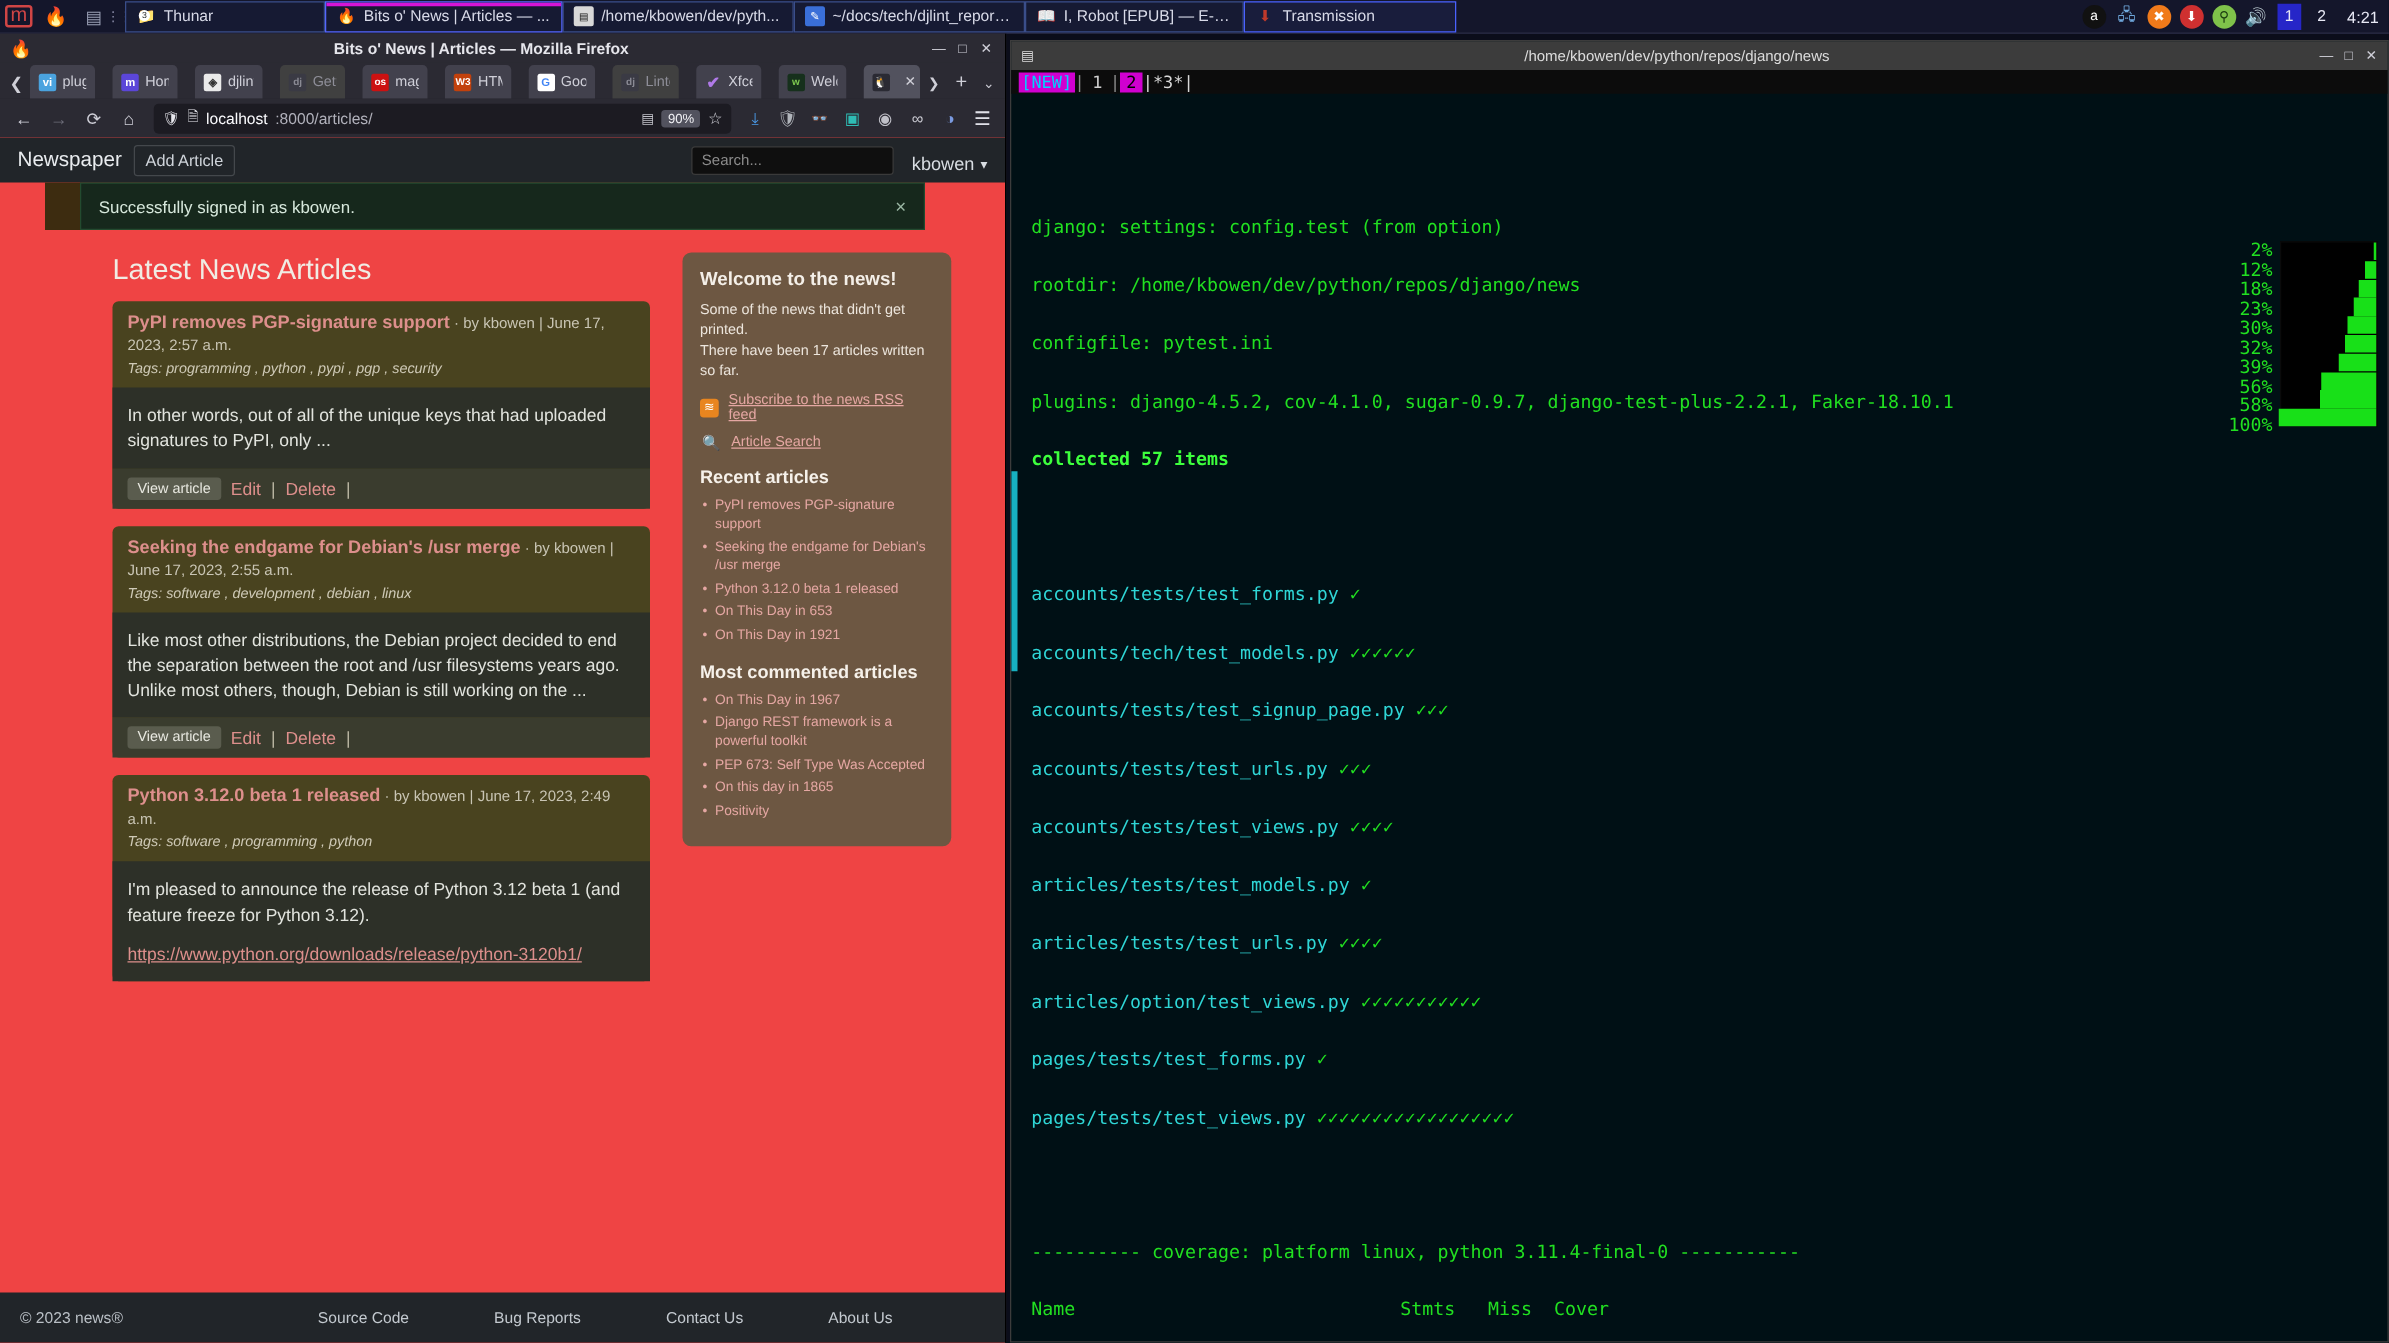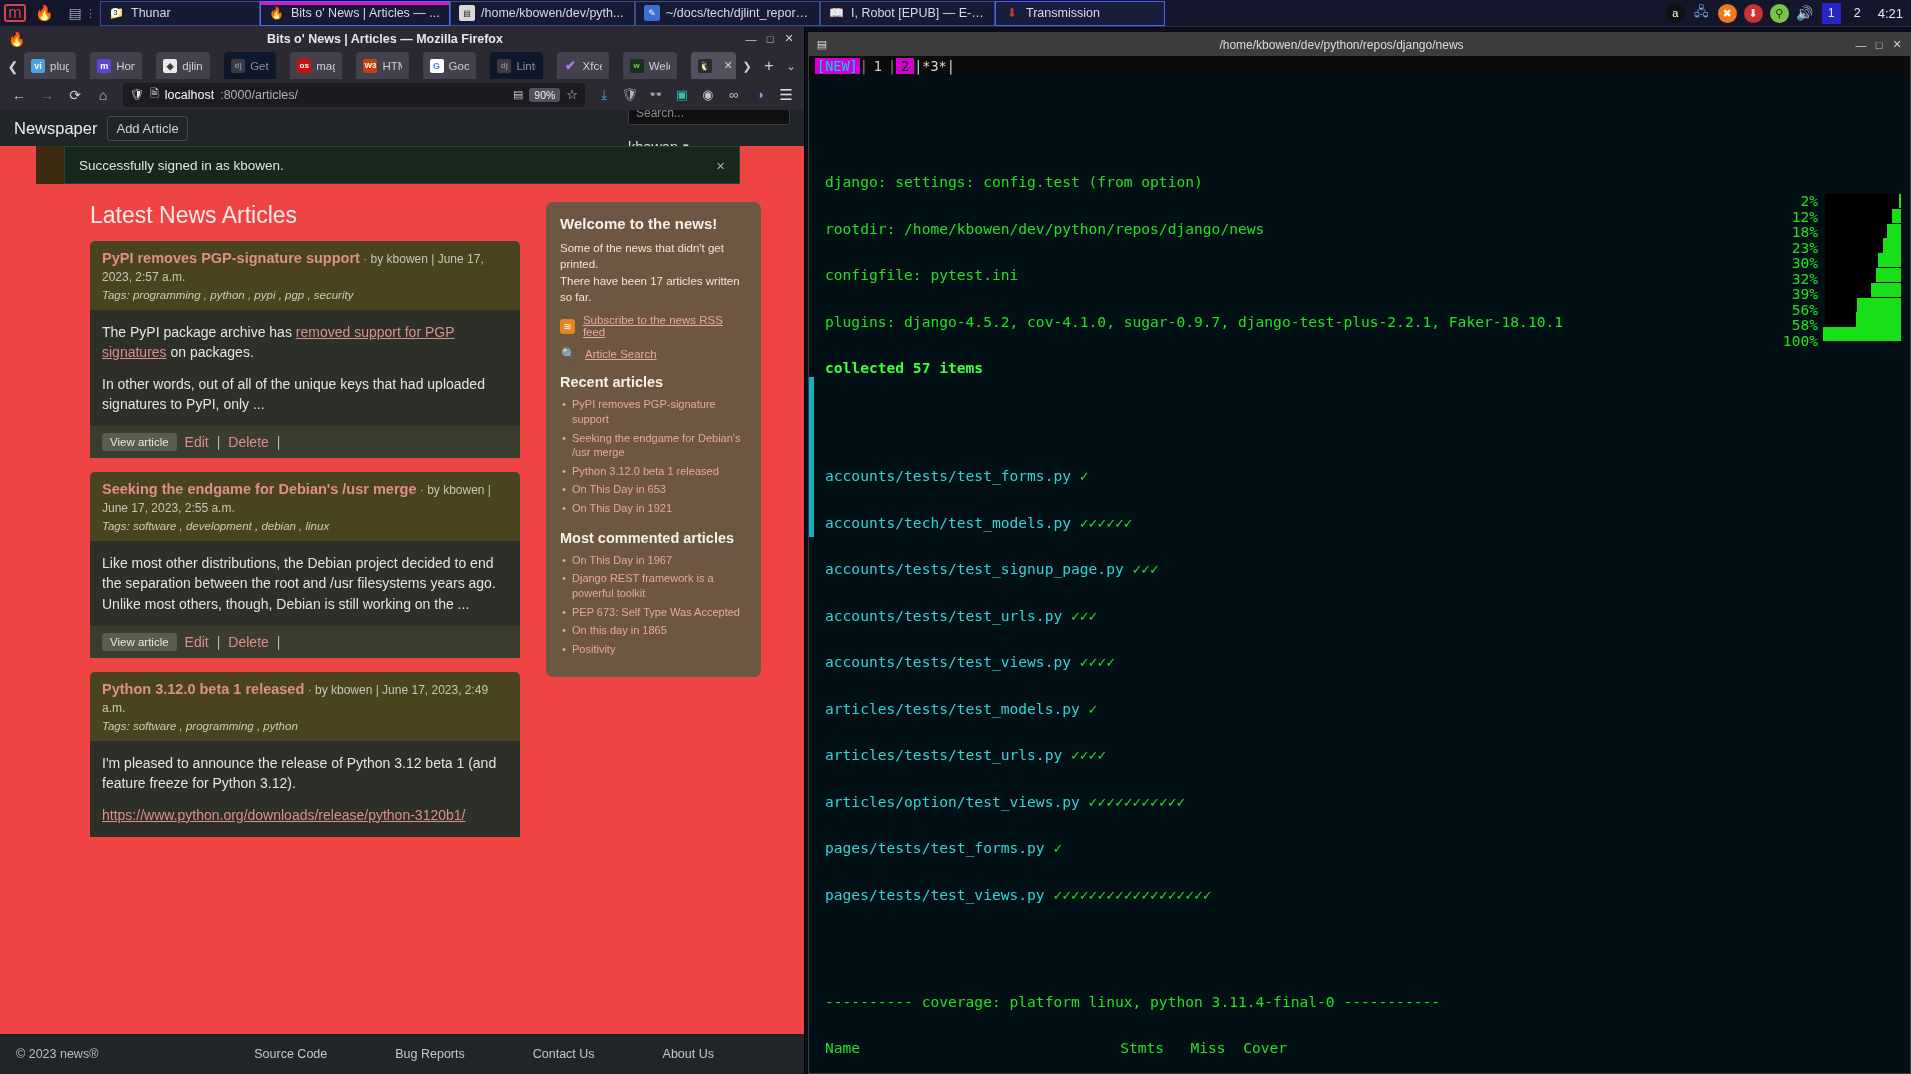--- a/index.html
+++ b/index.html
@@ -55,21 +55,21 @@
   #ff-tabstrip { height: 29px; display: flex; align-items: flex-end; background: #2b2a33; padding: 0 2px; }
   .tab-scroll { width: 22px; height: 26px; display:flex; align-items:center; justify-content:center; color:#cfcfd8; font-size:13px; }
   .ff-tabs { display: flex; flex: 1; gap: 14px; overflow: hidden; height: 27px; }
   .ff-tab {
     display: flex; align-items: center; gap: 5px;
     padding: 0 7px; height: 27px; min-width: 0;
     background: #42414d; color: #cfcfd8; font-size: 11.5px;
     border-top-left-radius: 4px; border-top-right-radius: 4px;
     white-space: nowrap; overflow: hidden;
   }
-  .ff-tab.dim { background: #0f172a; color: #8e8e98; }
+  .ff-tab.dim { background: #404040; color: #8e8e98; }
   .ff-tab.sel { background: #52525e; color: #fff; }
   .ff-tab .favico { width: 14px; height: 14px; flex: 0 0 14px; border-radius: 2px; display:flex; align-items:center; justify-content:center; font-size:9px; color:#fff; font-weight:bold;}
   .ff-tab .tlabel { overflow: hidden; text-overflow: clip; }
   .tab-close { margin-left: 2px; font-size: 11px; color: #d0d0d8; }
   .tab-plus { width: 22px; height: 26px; display:flex; align-items:center; justify-content:center; color:#cfcfd8; font-size:16px;}
   .tab-chev { width: 22px; height: 26px; display:flex; align-items:center; justify-content:center; color:#cfcfd8; font-size:11px;}
 
   #ff-navbar { height: 31px; display: flex; align-items: center; gap: 2px; background: #2b2a33; padding: 0 6px; }
   .nav-btn { width: 26px; height: 24px; display: flex; align-items: center; justify-content: center; color: #cfcfd8; font-size: 14px; }
   .nav-btn.dis { color: #6c6c78; }
@@ -85,21 +85,21 @@
   .tool-ico { width: 24px; height: 24px; display:flex; align-items:center; justify-content:center; font-size: 13px; }
 
   
   #page { flex: 1; background: #ef4444; position: relative; overflow: hidden; display:flex; flex-direction: column; }
   #site-nav {
     height: 36px; background: #212529; display: flex; align-items: center;
     padding: 0 14px; gap: 10px;
   }
   .brand { color: #e9ecef; font-size: 16.5px; }
   .navlink { color: #cfd4da; font-size: 13px; padding: 4px 8px; border-radius: 3px; }
-  .nav-right { margin-left: auto; display: flex; align-items: flex-start; gap: 14px; flex-direction: column; }
+  .nav-right { margin-left: auto; display: flex; align-items: flex-end; gap: 14px; }
   #site-search {
     width: 162px; height: 23px; background: #0f0f0f; border: 1px solid #3a3a3a;
     border-radius: 3px; color: #8c8c8c; font-size: 12px; padding: 0 7px; display:flex; align-items:center;
   }
   .user-menu { color: #d8dde2; font-size: 14.5px; display: flex; align-items: center; gap: 5px; }
 
   #alert-row { display: flex; height: 38px; padding-left: 36px; }
   #alert-accent { width: 28px; background: #3d2c10; }
   #alert {
     flex: 1; background: #16281c; border: 1px solid #234a2f;
@@ -368,21 +368,20 @@
     <div id="page-body">
       <div id="col-main">
         <h1 class="page-title">Latest News Articles</h1>
 
         <div class="card">
           <div class="head">
             <span class="title">PyPI removes PGP-signature support</span><span class="meta"> · by kbowen | June 17, 2023, 2:57 a.m.</span>
             <div class="tags">Tags: programming , python , pypi , pgp , security</div>
           </div>
           <div class="body">
-            <p><span>The PyPI package archive has </span><a href="#">removed support for PGP signatures</a><span> on packages.</span></p>
             <p>In other words, out of all of the unique keys that had uploaded signatures to PyPI, only ...</p>
           </div>
           <div class="foot">
             <span class="btn-view">View article</span>
             <span class="foot-link">Edit</span>
             <span class="foot-sep">|</span>
             <span class="foot-link">Delete</span>
             <span class="foot-sep">|</span>
           </div>
         </div>

